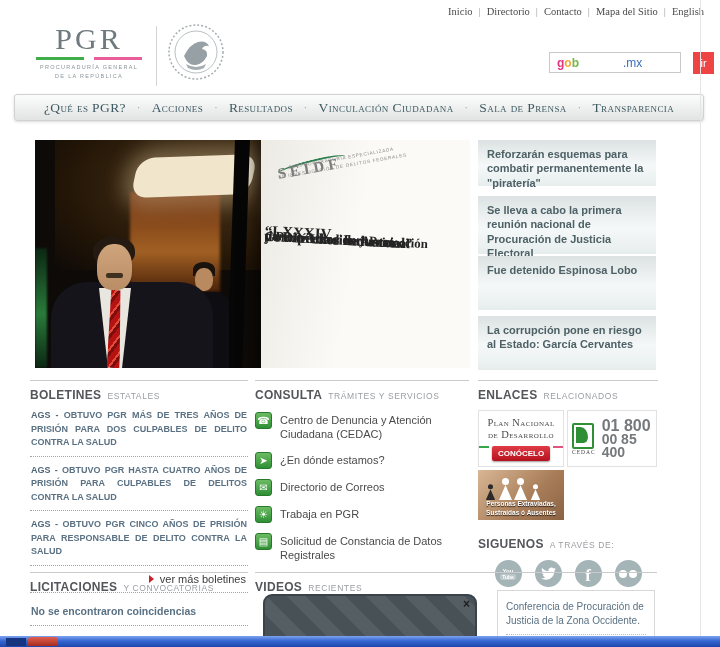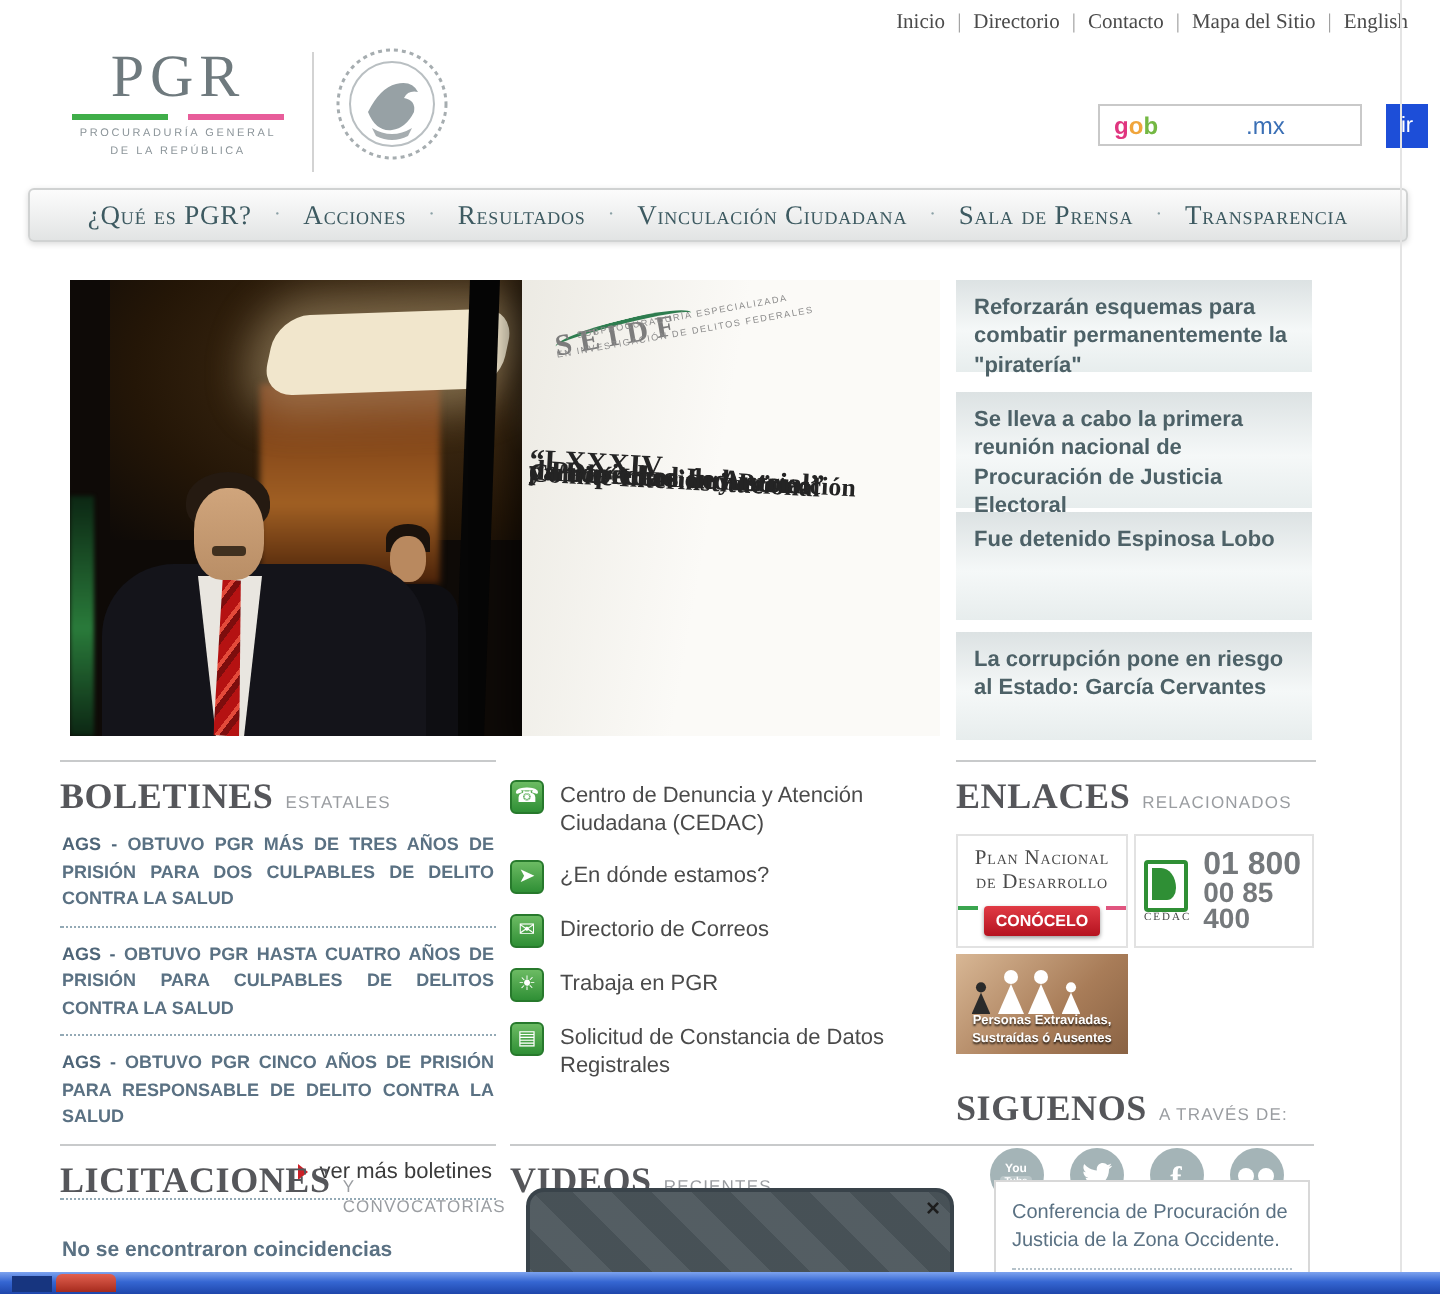--- a/index.html
+++ b/index.html
@@ -22,21 +22,21 @@
   .logo-lines .lp { flex:1; height:3px; background:#e85d9a; }
   .logo-sub { font-size:5.5px; color:#8b9499; letter-spacing:1.3px; line-height:1.6; }
   .hdr-divider { position:absolute; left:156px; top:26px; height:60px; border-left:1px solid #d3d3d3; }
   .seal { position:absolute; left:164px; top:20px; }
 
   .search-row { position:absolute; top:52px; left:549px; display:flex; gap:12px; }
   .search-input { width:132px; height:21px; background:#fff; border:1px solid #c9c9c9; display:flex;
                   align-items:center; padding-left:7px; font-weight:bold; font-size:12px; cursor:text; }
   .search-input .lg1 { color:#e0357f; } .search-input .lg2 { color:#f0a53c; }
   .search-input .lg3 { color:#74b843; } .search-input .lg4 { color:#3a6fb5; font-weight:normal;padding-left:44px; }
-  .search-go { width:21px; height:22px; background:#1d4ed8; color:#fff; font-size:11px; border:none;
+  .search-go { width:21px; height:22px; background:#ef4444; color:#fff; font-size:11px; border:none;
                display:flex; align-items:center; justify-content:center; cursor:pointer; }
 
   
   .mainnav { position:absolute; left:14px; top:94px; width:690px; height:27px;
              background:linear-gradient(#fcfcfc,#e2e4e4); border:1px solid #d0d2d2; border-radius:3px;
              box-shadow:0 1px 3px rgba(0,0,0,.15); display:flex; align-items:center; justify-content:center;
              gap:11px; font-family:"Liberation Serif", serif; font-variant:small-caps; font-size:13.5px;
              color:#3d5a61; letter-spacing:.4px; }
   .mainnav a { color:#3d5a61; }
   .mainnav .dot { color:#8aa0a5; font-size:10px; }
@@ -91,21 +91,21 @@
 
   
   .col { position:absolute; top:380px; }
   .col-boletines { left:30px;  width:218px; }
   .col-consulta  { left:255px; width:214px; }
   .col-enlaces   { left:478px; width:180px; }
   .col-licitaciones { left:30px; top:572px; width:218px; }
   .col-videos    { left:255px; top:572px; width:402px; }
 
   .sec-h { border-top:1px solid #c8cacb; padding-top:7px; display:flex; align-items:baseline; gap:6px; }
-  .sec-h .t { font-size:18px; font-weight:bold; color:#55565a; letter-spacing:.3px;font-family:Liberation Serif, serif; }
+  .sec-h .t { font-size:12px; font-weight:bold; color:#55565a; letter-spacing:.3px; }
   .sec-h .s { font-size:8.5px; color:#9a9da1; letter-spacing:.6px; }
 
   .bol-item { font-size:9px; font-weight:bold; color:#5a7183; text-align:justify; line-height:1.5;
               padding:7px 1px 6px; border-bottom:1px dotted #93a9b5; cursor:pointer; }
   .bol-item .tag { color:#4e6578; }
   .more-row { display:flex; justify-content:flex-end; align-items:center; padding:7px 2px;
               border-bottom:1px dotted #93a9b5; font-size:11px; color:#3b3b3b; cursor:pointer; }
   .arrow { width:0; height:0; border-left:5px solid #cc2027; border-top:4px solid transparent;
            border-bottom:4px solid transparent; margin-right:6px; }
 
@@ -289,20 +289,24 @@
     <div class="bol-item">
       <span class="tag">AGS -</span> <span>OBTUVO PGR CINCO AÑOS DE PRISIÓN PARA RESPONSABLE DE DELITO CONTRA LA SALUD</span>
     </div>
     <div class="more-row">
       <span class="arrow"></span>
       <span>ver más boletines</span>
     </div>
   </div>
 
   <div class="col col-consulta">
+    <div class="sec-h">
+      <span class="t">CONSULTA</span>
+      <span class="s">TRÁMITES Y SERVICIOS</span>
+    </div>
     <div class="con-list">
       <div class="con-item">
         <span class="gicon">☎</span>
         <span class="lbl">Centro de Denuncia y Atención Ciudadana (CEDAC)</span>
       </div>
       <div class="con-item">
         <span class="gicon">➤</span>
         <span class="lbl">¿En dónde estamos?</span>
       </div>
       <div class="con-item">

